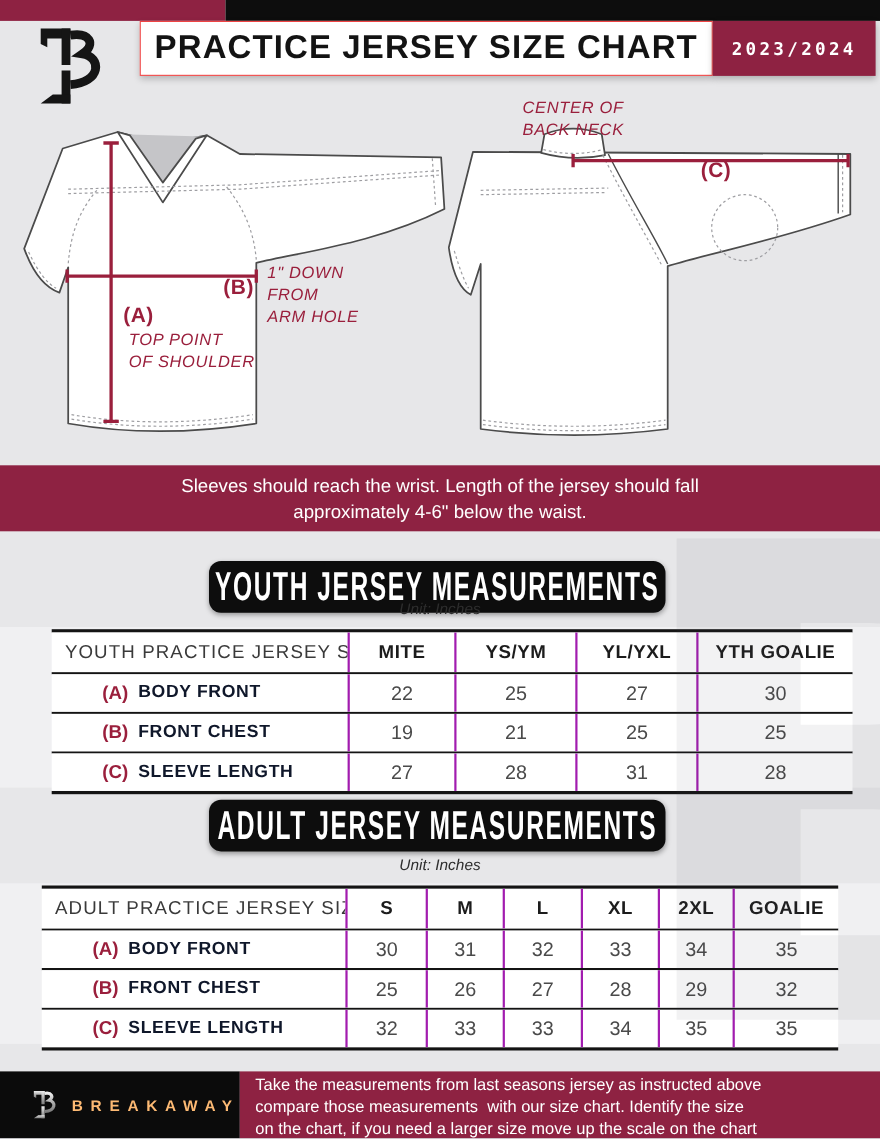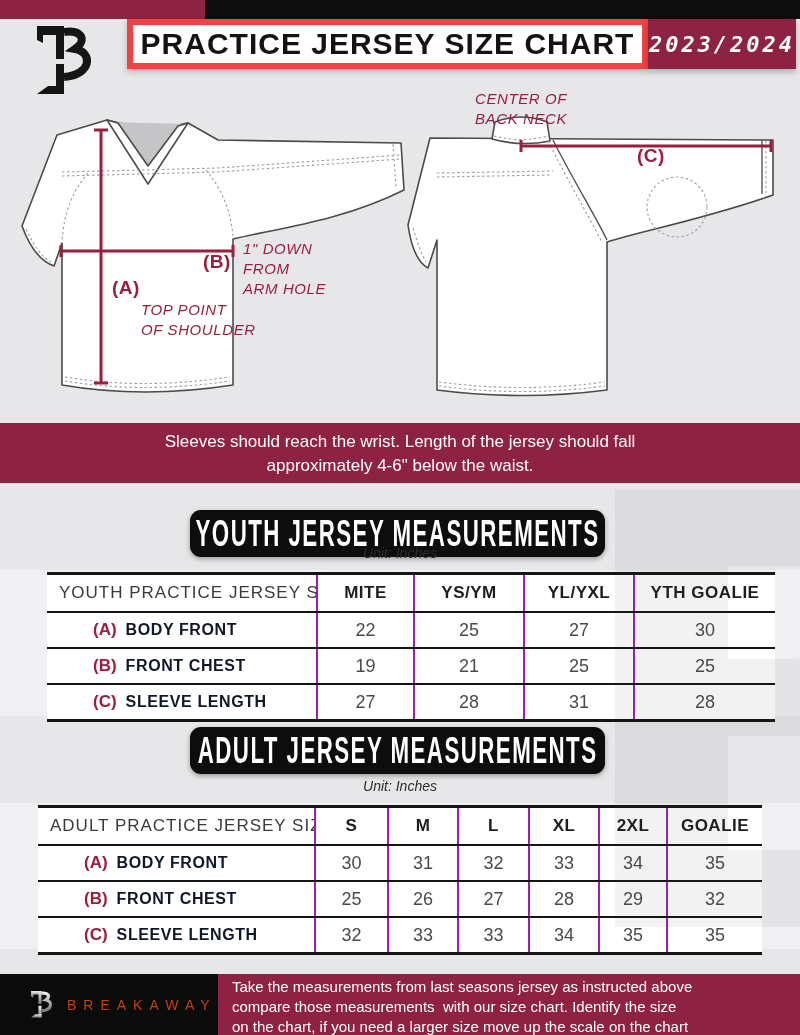--- a/index.html
+++ b/index.html
@@ -7,28 +7,28 @@
     position:relative;width:800px;height:1035px;overflow:hidden;
     background:#e7e7e9;font-family:"Liberation Sans",sans-serif;
     -webkit-font-smoothing:antialiased;
   }
   
   .strip-maroon{position:absolute;left:0;top:0;width:205px;height:19px;background:#8E2242;}
   .strip-black{position:absolute;left:205px;top:0;width:595px;height:19px;background:#0D0D0D;}
   .logo-header{position:absolute;left:24px;top:22px;width:72px;height:80px;}
   .title-box{
     position:absolute;left:127px;top:19px;width:521px;height:50px;background:#ffffff;
-    border:6px solid #ef4444;box-sizing:border-box;box-shadow:0 3px 6px rgba(0,0,0,.22);
+    border:1px solid #ef4444;box-sizing:border-box;box-shadow:0 3px 6px rgba(0,0,0,.22);
     display:flex;align-items:center;justify-content:center;
     font-weight:bold;font-size:30px;letter-spacing:1px;color:#131313;white-space:nowrap;
   }
   .season-box{
     position:absolute;left:648px;top:19px;width:148px;height:50px;background:#8E2242;
     display:flex;align-items:center;justify-content:center;box-shadow:0 3px 6px rgba(0,0,0,.25);
-    color:#fff;font-family:"DejaVu Sans Mono",monospace;font-weight:bold;font-size:22px;letter-spacing:3px;font-style:italic;
+    color:#fff;font-family:"DejaVu Sans Mono",monospace;font-weight:bold;font-size:16px;letter-spacing:3px;
   }
   
   .jersey{position:absolute;}
   .jersey .outline{fill:#ffffff;stroke:#4b4b4b;stroke-width:1.6;stroke-linejoin:round;}
   .jersey .thin{fill:none;stroke:#4b4b4b;stroke-width:1.3;}
   .jersey .stitch{fill:none;stroke:#9e9ea2;stroke-width:1.1;stroke-dasharray:2.5 2.5;}
   .jersey .measure{stroke:#9A1F3C;stroke-width:3;}
   #front-jersey{left:10px;top:108px;width:405px;height:300px;}
   #back-jersey{left:405px;top:95px;width:395px;height:320px;}
   .mlabel{position:absolute;color:#9A1F3C;font-weight:800;font-size:19px;letter-spacing:.5px;}
@@ -73,21 +73,21 @@
   
   .watermark{
     position:absolute;left:560px;top:420px;font-size:600px;line-height:1;font-weight:bold;
     font-family:"DejaVu Sans",sans-serif;color:rgba(70,70,85,0.07);z-index:40;pointer-events:none;
   }
   
   .footer-black{
     position:absolute;left:0;top:974px;width:218px;height:61px;background:#0b0b0b;
     display:flex;align-items:center;padding-left:26px;gap:13px;box-sizing:border-box;
   }
-  .footer-brand{color:#c2410c;font-weight:normal;font-size:14px;letter-spacing:7px;white-space:nowrap;text-align:center;}
+  .footer-brand{color:#fdba74;font-weight:bold;font-size:14px;letter-spacing:7px;white-space:nowrap;text-align:center;}
   .footer-maroon{
     position:absolute;left:218px;top:974px;width:582px;height:61px;background:#8E2242;
     color:#fff;font-size:15px;line-height:20px;padding:3px 8px 0 14px;box-sizing:border-box;
   }
   .footer-maroon div{white-space:pre-wrap;}
 </style>
 </head>
 <body>
 
 <div id="page">
@@ -147,21 +147,21 @@
     <path class="stitch" d="M34,291 Q117,302 200,291"></path>
     <path class="stitch" d="M8,133 Q15,157 21,167"></path>
     <g class="measure">
       <line x1="116" y1="51" x2="366" y2="51"></line>
       <line x1="116" y1="45" x2="116" y2="57"></line>
       <line x1="366" y1="45" x2="366" y2="57"></line>
     </g>
   </svg>
 
   <div class="mlabel" style="left:112px;top:277px;">(A)</div>
-  <div class="mdesc" style="left:117px;top:300px;margin-left:24px;">
+  <div class="mdesc" style="left:117px;top:300px;">
     <div>TOP POINT</div>
     <div>OF SHOULDER</div>
   </div>
   <div class="mlabel" style="left:203px;top:251px;">(B)</div>
   <div class="mdesc" style="left:243px;top:239px;">
     <div>1" DOWN</div>
     <div>FROM</div>
     <div>ARM HOLE</div>
   </div>
   <div class="mlabel" style="left:637px;top:145px;">(C)</div>

